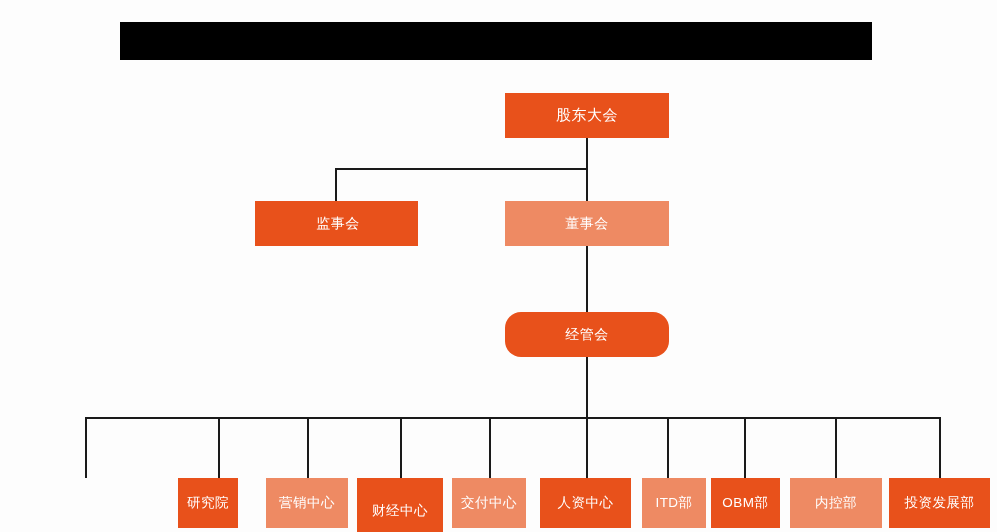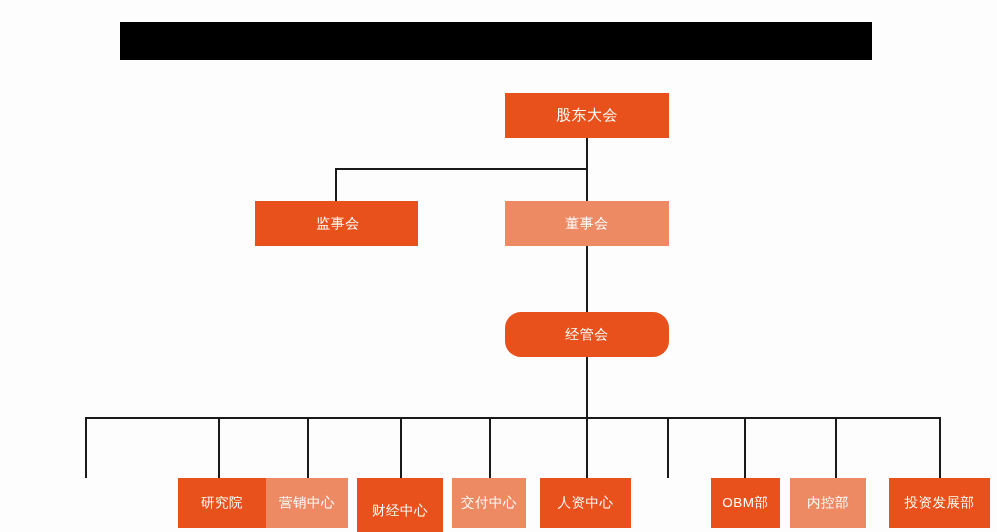--- a/index.html
+++ b/index.html
@@ -96,30 +96,31 @@
   <div class="line v" style="left:307px; top:417px; height:61px;"></div>
   <div class="line v" style="left:400px; top:417px; height:61px;"></div>
   <div class="line v" style="left:489px; top:417px; height:61px;"></div>
   <div class="line v" style="left:586px; top:417px; height:61px;"></div>
   <div class="line v" style="left:667px; top:417px; height:61px;"></div>
   <div class="line v" style="left:744px; top:417px; height:61px;"></div>
   <div class="line v" style="left:835px; top:417px; height:61px;"></div>
   <div class="line v" style="left:939px; top:417px; height:61px;"></div>
 
 
-  <div class="node dark leaf" style="left:178px; top:478px; width:88px; height:50px;">研究院</div>
+  <div class="node dark leaf" style="left:178px; top:478px; width:60px; height:50px;">研究院</div>
 
   <div class="node light leaf" style="left:266px; top:478px; width:82px; height:50px;">营销中心</div>
 
   <div class="node dark leaf" style="left:357px; top:478px; width:86px; height:66px;">财经中心</div>
 
   <div class="node light leaf" style="left:452px; top:478px; width:74px; height:50px;">交付中心</div>
 
   <div class="node dark leaf" style="left:540px; top:478px; width:91px; height:50px;">人资中心</div>
 
+  <div class="node light leaf" style="left:642px; top:478px; width:64px; height:50px;">ITD部</div>
 
   <div class="node dark leaf" style="left:711px; top:478px; width:69px; height:50px;">OBM部</div>
 
-  <div class="node light leaf" style="left:790px; top:478px; width:76px; height:50px;">内控部</div>
+  <div class="node light leaf" style="left:790px; top:478px; width:92px; height:50px;">内控部</div>
 
   <div class="node dark leaf" style="left:889px; top:478px; width:101px; height:50px;">投资发展部</div>
 
 </div>
 
 </body></html>

